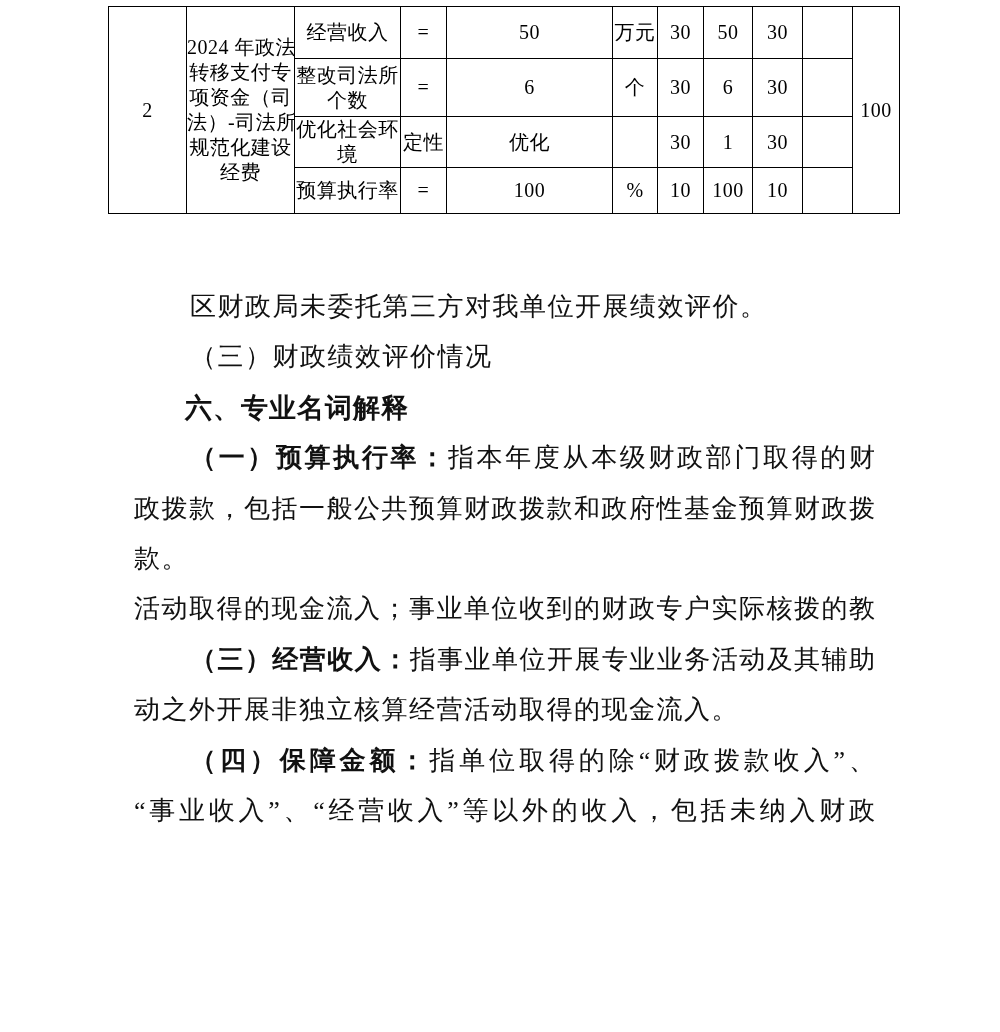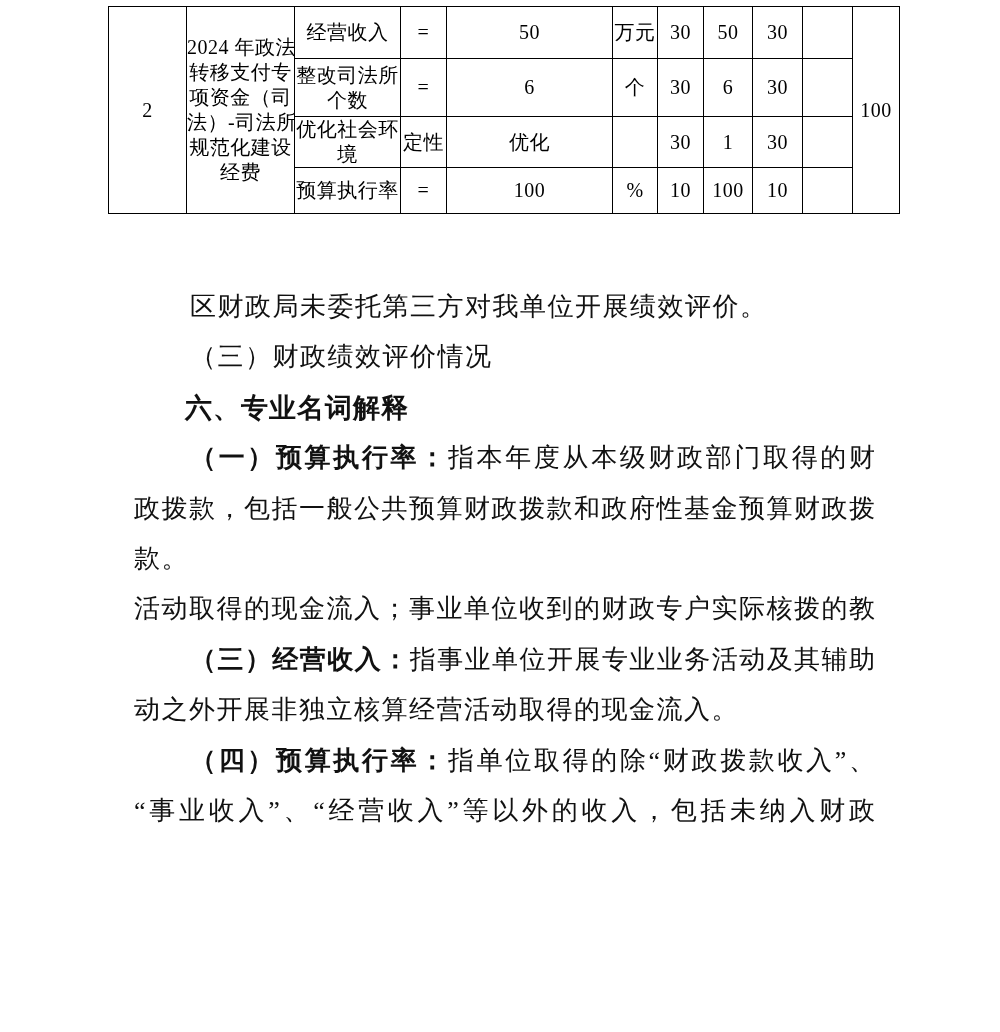--- a/index.html
+++ b/index.html
@@ -156,17 +156,17 @@
   <div class="textblock">
     <div class="line indent"><span>区财政局未委托第三方对我单位开展绩效评价。</span></div>
     <div class="line indent"><span>（三）财政绩效评价情况</span></div>
     <div class="line heading"><span>六、专业名词解释</span></div>
     <div class="line indent justify"><span class="b">（一）预算执行率：</span><span>指本年度从本级财政部门取得的财</span></div>
     <div class="line justify"><span>政拨款，包括一般公共预算财政拨款和政府性基金预算财政拨</span></div>
     <div class="line"><span>款。</span></div>
     <div class="line justify"><span>活动取得的现金流入；事业单位收到的财政专户实际核拨的教</span></div>
     <div class="line indent justify"><span class="b">（三）经营收入：</span><span>指事业单位开展专业业务活动及其辅助</span></div>
     <div class="line"><span>动之外开展非独立核算经营活动取得的现金流入。</span></div>
-    <div class="line indent justify"><span class="b">（四）预算执行率：</span><span>指单位取得的除“财政拨款收入”、</span></div>
+    <div class="line indent justify"><span class="b">（四）保障金额：</span><span>指单位取得的除“财政拨款收入”、</span></div>
     <div class="line justify"><span>“事业收入”、“经营收入”等以外的收入，包括未纳入财政</span></div>
   </div>
 
 </div>
 
 </body></html>

